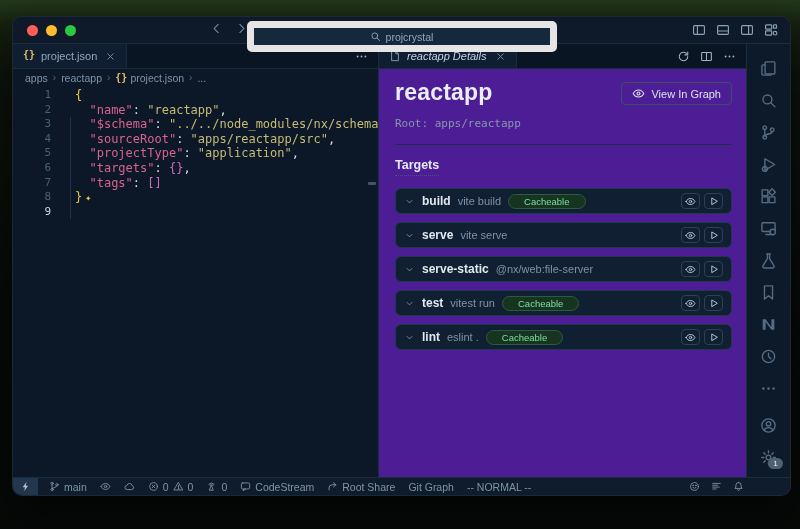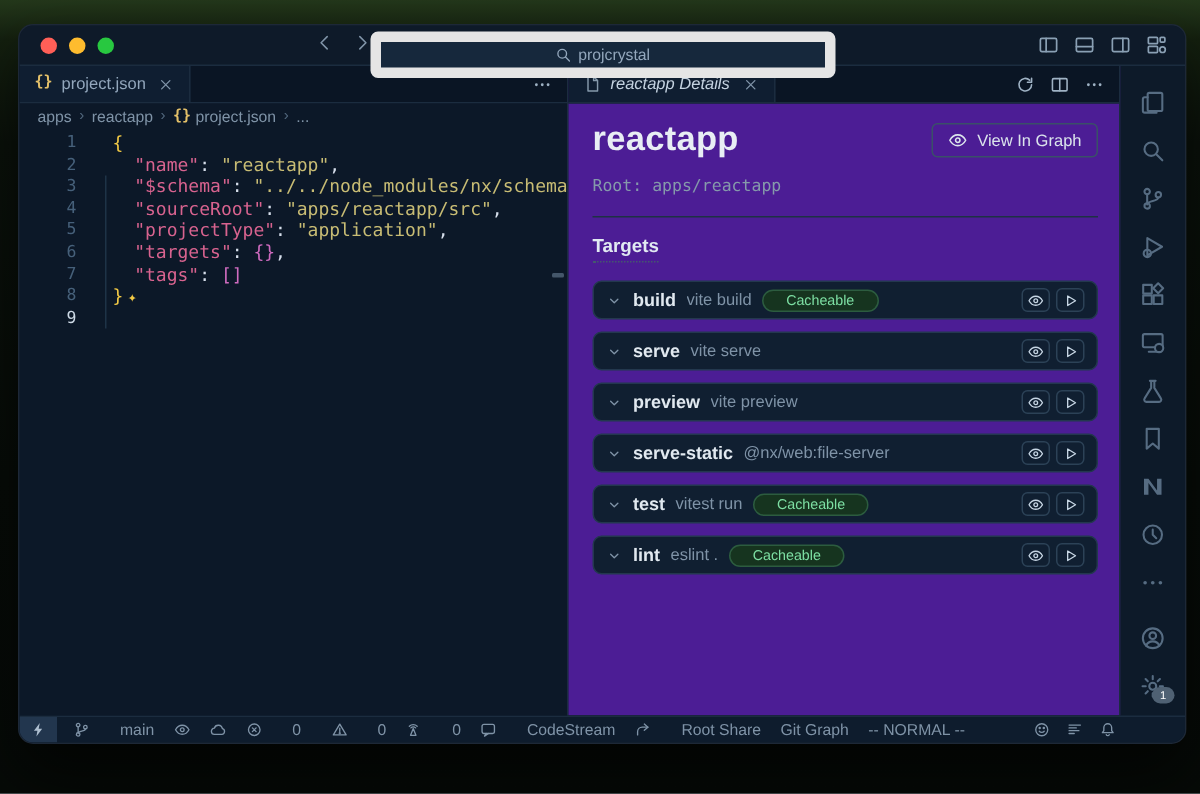--- a/index.html
+++ b/index.html
@@ -86,21 +86,21 @@
     padding-top:8px;}
   .abtn{width:43px;height:32px;display:flex;align-items:center;justify-content:center;color:#566c82;
     cursor:pointer;position:relative;}
   .abtn .ic{width:17px;height:17px;}
   .a-bottom{margin-top:auto;padding-bottom:4px;display:flex;flex-direction:column;align-items:center;width:100%;}
   .a-badge{position:absolute;right:7px;bottom:4px;min-width:11px;height:11px;border-radius:6px;background:#4f6173;
     color:#fff;font-size:7.5px;display:flex;align-items:center;justify-content:center;padding:0 2px;}
   
   .statusbar{height:17px;flex:none;background:#0e1c2d;border-top:1px solid #1b2c3f;display:flex;
     align-items:center;font-size:10.5px;color:#7f93a7;padding:0 46px 0 12px;}
-  .sitem{display:flex;align-items:center;gap:20px;margin-right:13px;cursor:pointer;white-space:nowrap;text-align:center;}
+  .sitem{display:flex;align-items:center;gap:4px;margin-right:13px;cursor:pointer;white-space:nowrap;text-align:center;}
   .sitem .ic{width:11px;height:11px;}
   .sitem.boxed{background:#22364e;height:17px;padding:0 7px;margin-left:-12px;margin-right:11px;color:#aebfd0;}
   .s-spacer{flex:1;}
   .s-right .sitem{margin-right:0;margin-left:11px;}
   .s-right{display:flex;align-items:center;}
   .ic{display:inline-flex;}
   .ic svg{width:100%;height:100%;stroke:currentColor;fill:none;stroke-width:1.3;stroke-linecap:round;stroke-linejoin:round;}
   .brtxt{color:#e3c069;font:700 10px "DejaVu Sans Mono",monospace;font-style:normal;line-height:1;}
 </style>
 </head>
@@ -338,22 +338,22 @@
                   </span>
                 </button>
               </span>
             </div>
             <div class="trow">
               <span class="ic chev">
                 <svg viewBox="0 0 16 16">
                   <path d="M4.5 6.5L8 10l3.5-3.5"></path>
                 </svg>
               </span>
-              <span class="tname">preview</span>
-              <span class="tcmd">vite preview</span>
+              <span class="tname">serve-static</span>
+              <span class="tcmd">@nx/web:file-server</span>
               <span class="t-acts">
                 <button class="tbtn">
                   <span class="ic">
                     <svg viewBox="0 0 16 16">
                       <path d="M1.5 8C3 5.2 5.3 3.6 8 3.6S13 5.2 14.5 8C13 10.8 10.7 12.4 8 12.4S3 10.8 1.5 8z"></path>
                       <circle cx="8" cy="8" r="1.8"></circle>
                     </svg>
                   </span>
                 </button>
                 <button class="tbtn">
@@ -364,22 +364,23 @@
                   </span>
                 </button>
               </span>
             </div>
             <div class="trow">
               <span class="ic chev">
                 <svg viewBox="0 0 16 16">
                   <path d="M4.5 6.5L8 10l3.5-3.5"></path>
                 </svg>
               </span>
-              <span class="tname">serve-static</span>
-              <span class="tcmd">@nx/web:file-server</span>
+              <span class="tname">test</span>
+              <span class="tcmd">vitest run</span>
+              <span class="tbadge">Cacheable</span>
               <span class="t-acts">
                 <button class="tbtn">
                   <span class="ic">
                     <svg viewBox="0 0 16 16">
                       <path d="M1.5 8C3 5.2 5.3 3.6 8 3.6S13 5.2 14.5 8C13 10.8 10.7 12.4 8 12.4S3 10.8 1.5 8z"></path>
                       <circle cx="8" cy="8" r="1.8"></circle>
                     </svg>
                   </span>
                 </button>
                 <button class="tbtn">
@@ -390,47 +391,20 @@
                   </span>
                 </button>
               </span>
             </div>
             <div class="trow">
               <span class="ic chev">
                 <svg viewBox="0 0 16 16">
                   <path d="M4.5 6.5L8 10l3.5-3.5"></path>
                 </svg>
               </span>
-              <span class="tname">test</span>
-              <span class="tcmd">vitest run</span>
-              <span class="tbadge">Cacheable</span>
-              <span class="t-acts">
-                <button class="tbtn">
-                  <span class="ic">
-                    <svg viewBox="0 0 16 16">
-                      <path d="M1.5 8C3 5.2 5.3 3.6 8 3.6S13 5.2 14.5 8C13 10.8 10.7 12.4 8 12.4S3 10.8 1.5 8z"></path>
-                      <circle cx="8" cy="8" r="1.8"></circle>
-                    </svg>
-                  </span>
-                </button>
-                <button class="tbtn">
-                  <span class="ic">
-                    <svg viewBox="0 0 16 16">
-                      <path d="M5.5 3.4v9.2l7.6-4.6z"></path>
-                    </svg>
-                  </span>
-                </button>
-              </span>
-            </div>
-            <div class="trow">
-              <span class="ic chev">
-                <svg viewBox="0 0 16 16">
-                  <path d="M4.5 6.5L8 10l3.5-3.5"></path>
-                </svg>
-              </span>
               <span class="tname">lint</span>
               <span class="tcmd">eslint .</span>
               <span class="tbadge">Cacheable</span>
               <span class="t-acts">
                 <button class="tbtn">
                   <span class="ic">
                     <svg viewBox="0 0 16 16">
                       <path d="M1.5 8C3 5.2 5.3 3.6 8 3.6S13 5.2 14.5 8C13 10.8 10.7 12.4 8 12.4S3 10.8 1.5 8z"></path>
                       <circle cx="8" cy="8" r="1.8"></circle>
                     </svg>

